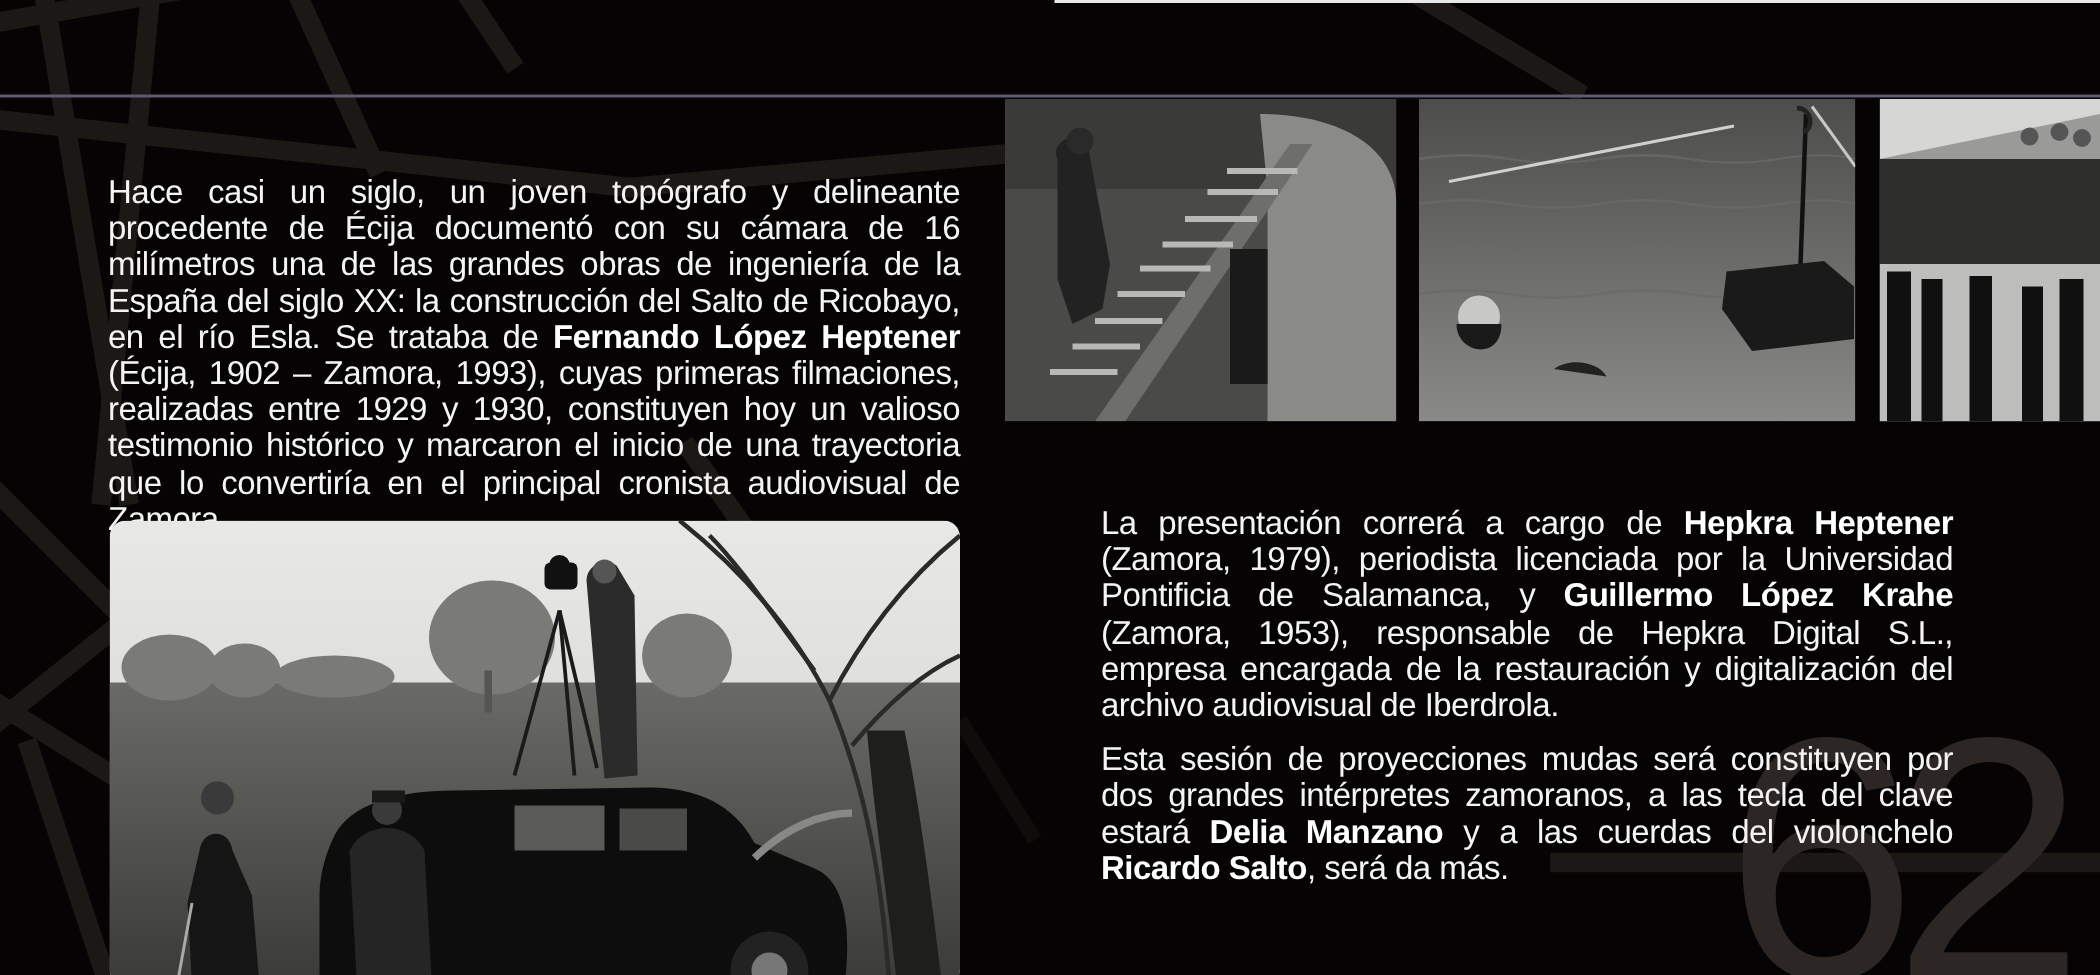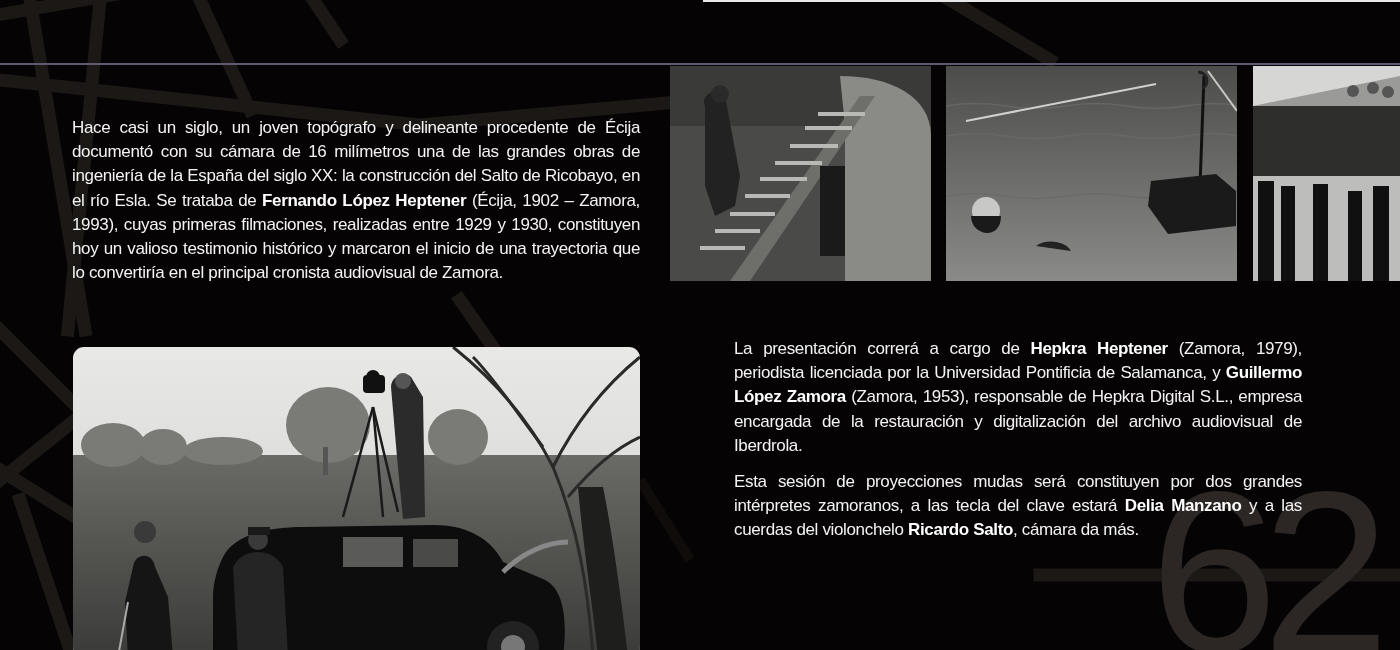--- a/index.html
+++ b/index.html
@@ -11,21 +11,21 @@
     }
     .bg-pattern { position: absolute; inset: 0; z-index: 0; }
     .top-rule-right {
       position: absolute; left: 703px; top: 0; width: 697px; height: 2px; background: #e8e8e8; z-index: 2;
     }
     .divider {
       position: absolute; left: 0; top: 63px; width: 1400px; height: 2px; background: #5d5a72; z-index: 3;
     }
     .text-block {
       position: absolute; z-index: 4;
-      font-size: 17px; line-height: 24.2px; letter-spacing: -0.35px;
+      font-size: 22px; line-height: 24.2px; letter-spacing: -0.35px;
       color: #f4f4f4; text-align: justify;
     }
     .text-block p { margin: 0; }
     .text-block b { font-weight: bold; color: #ffffff; }
     #intro { left: 72px; top: 116px; width: 568px; }
     #presentation { left: 734px; top: 337px; width: 568px; }
     #presentation p + p { margin-top: 12px; }
     .main-photo {
       position: absolute; left: 73px; top: 347px; width: 567px; height: 310px;
       border-radius: 11px; overflow: hidden; z-index: 4;
@@ -198,18 +198,18 @@
     <g fill="#555">
       <circle cx="100" cy="25" r="6"></circle>
       <circle cx="120" cy="22" r="6"></circle>
       <circle cx="135" cy="26" r="6"></circle>
     </g>
   </svg>
 </div>
 
 <div class="text-block" id="presentation">
   <p>
-    <span>La presentación correrá a cargo de </span><b>Hepkra Heptener</b><span> (Zamora, 1979), periodista licenciada por la Universidad Pontificia de Salamanca, y </span><b>Guillermo López Zamora</b><span> (Zamora, 1953), responsable de Hepkra Digital S.L., empresa encargada de la restauración y digitalización del archivo audiovisual de Iberdrola.</span>
+    <span>La presentación correrá a cargo de </span><b>Hepkra Heptener</b><span> (Zamora, 1979), periodista licenciada por la Universidad Pontificia de Salamanca, y </span><b>Guillermo López Krahe</b><span> (Zamora, 1953), responsable de Hepkra Digital S.L., empresa encargada de la restauración y digitalización del archivo audiovisual de Iberdrola.</span>
   </p>
   <p>
-    <span>Esta sesión de proyecciones mudas será constituyen por dos grandes intérpretes zamoranos, a las tecla del clave estará </span><b>Delia Manzano</b><span> y a las cuerdas del violonchelo </span><b>Ricardo Salto</b><span>, cámara da más.</span>
+    <span>Esta sesión de proyecciones mudas será constituyen por dos grandes intérpretes zamoranos, a las tecla del clave estará </span><b>Delia Manzano</b><span> y a las cuerdas del violonchelo </span><b>Ricardo Salto</b><span>, será da más.</span>
   </p>
 </div>
 
 </body></html>

